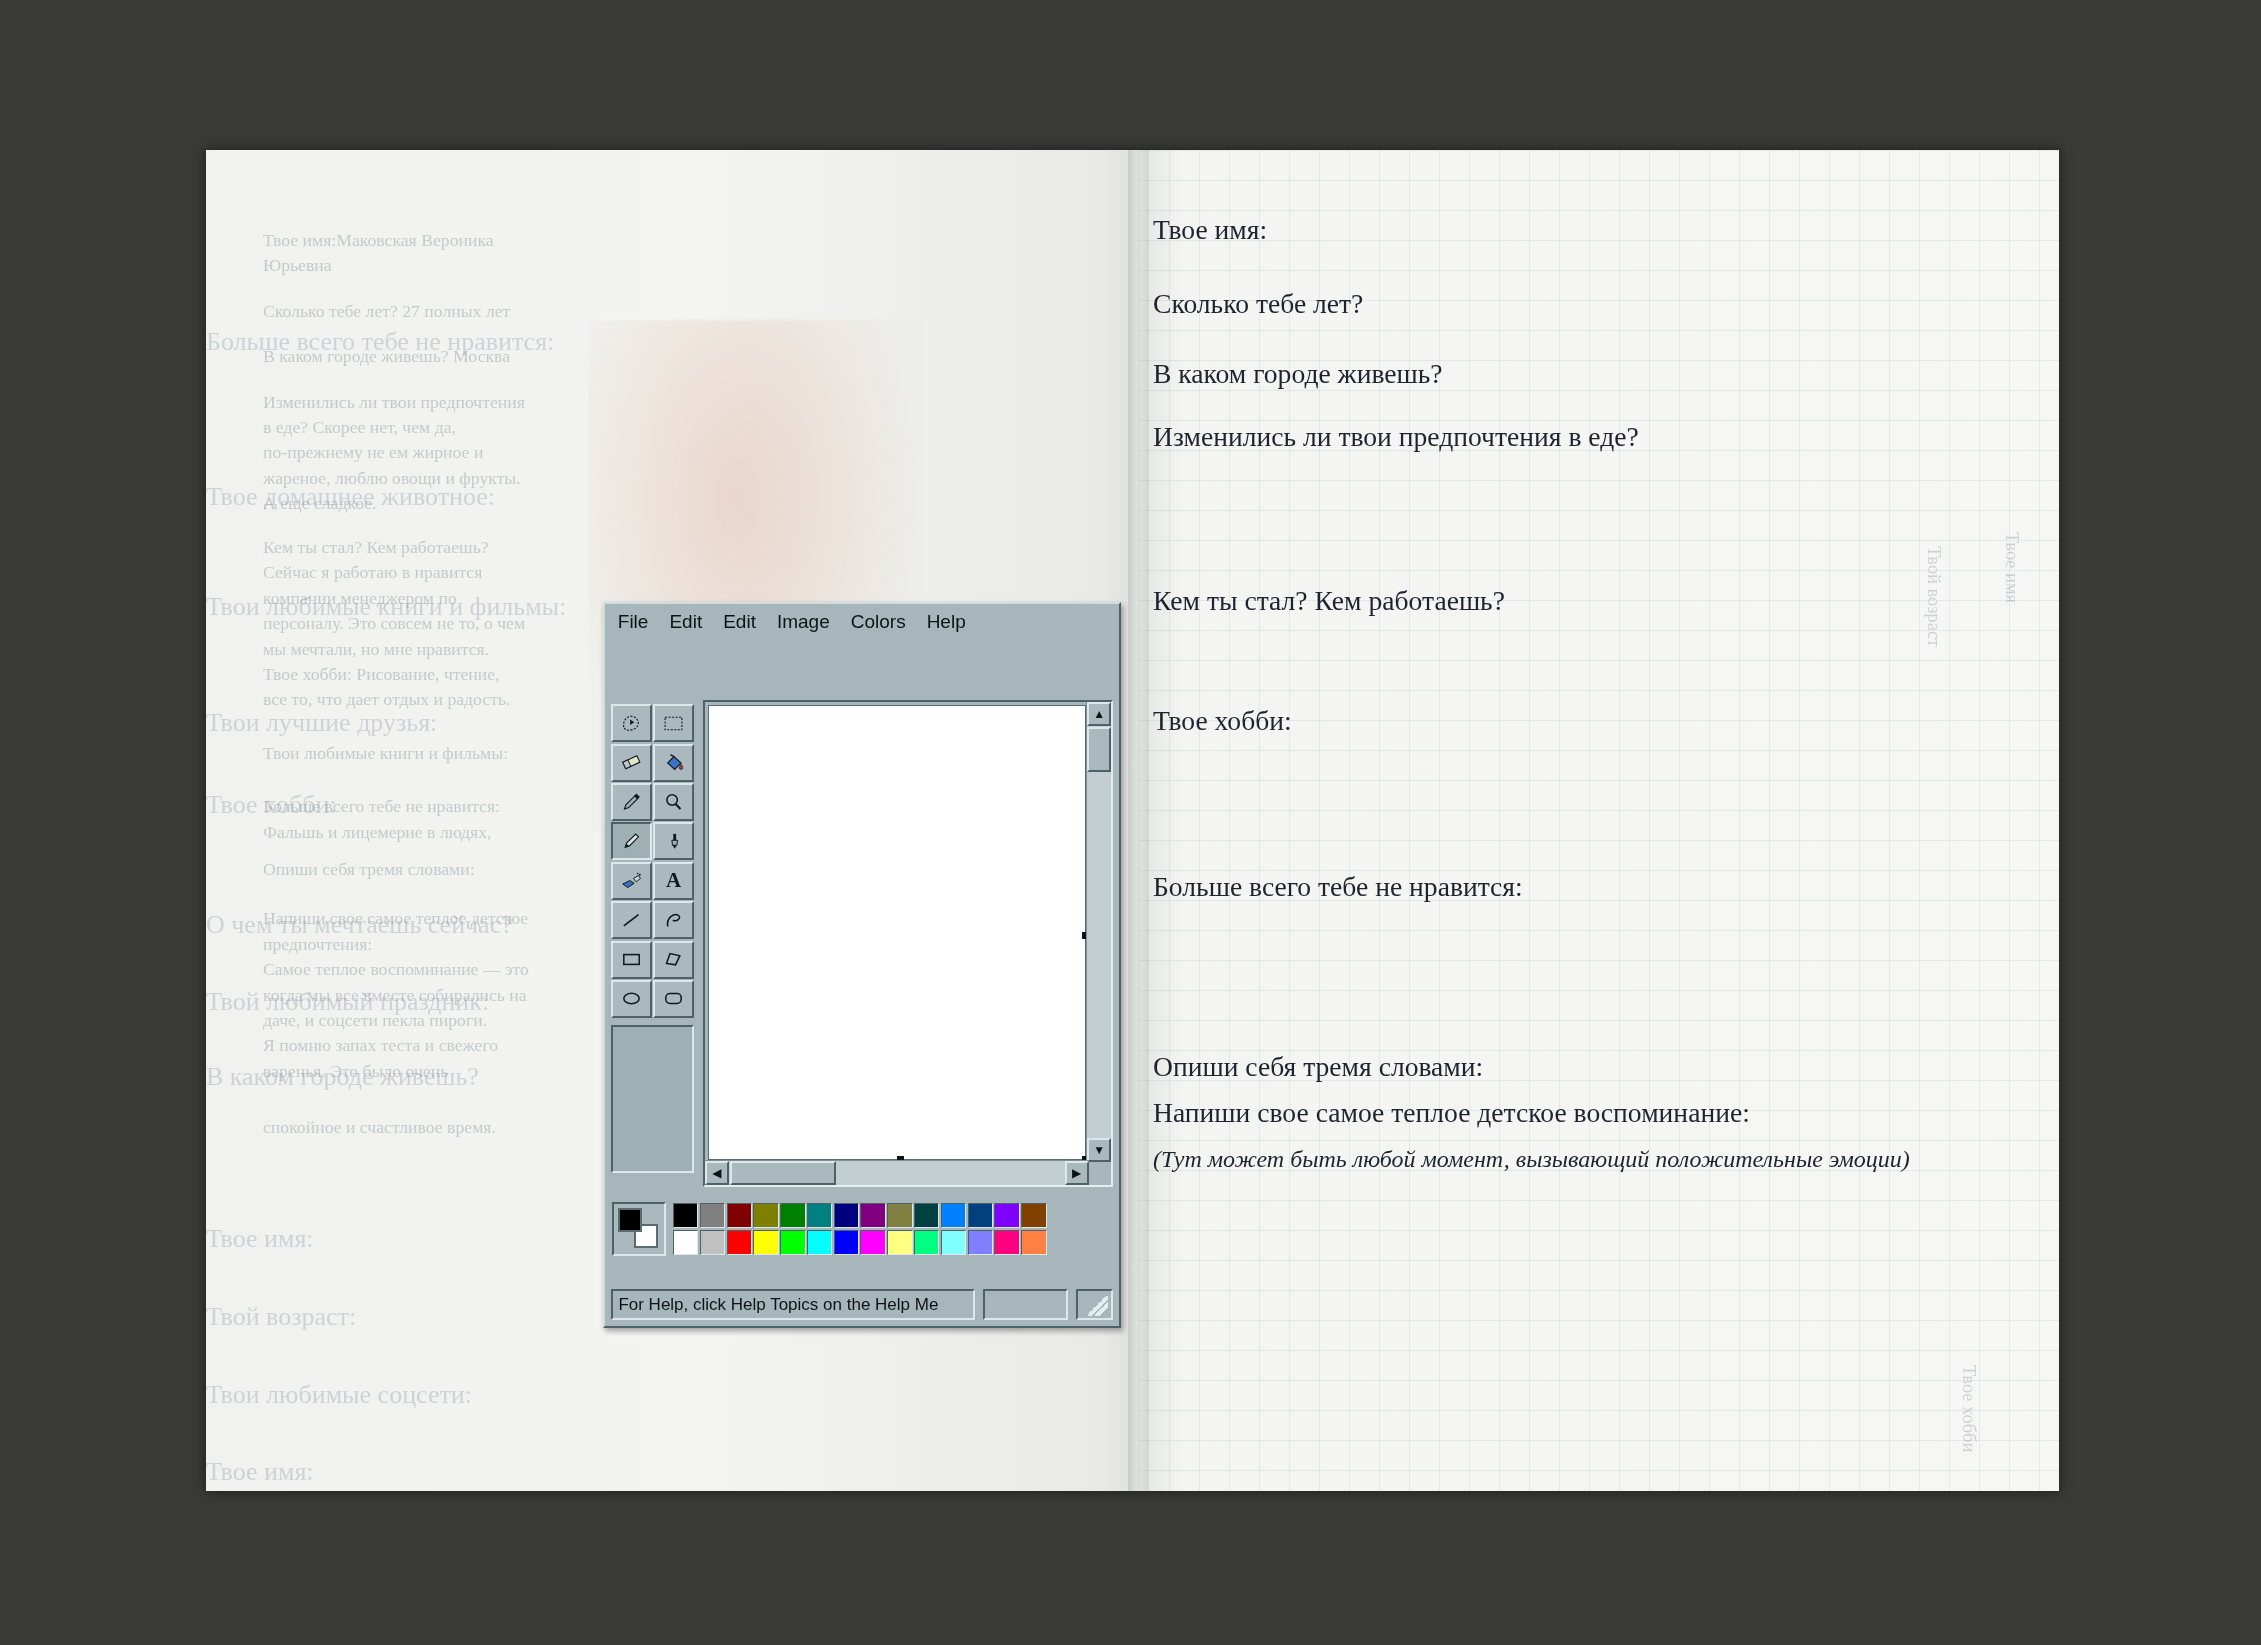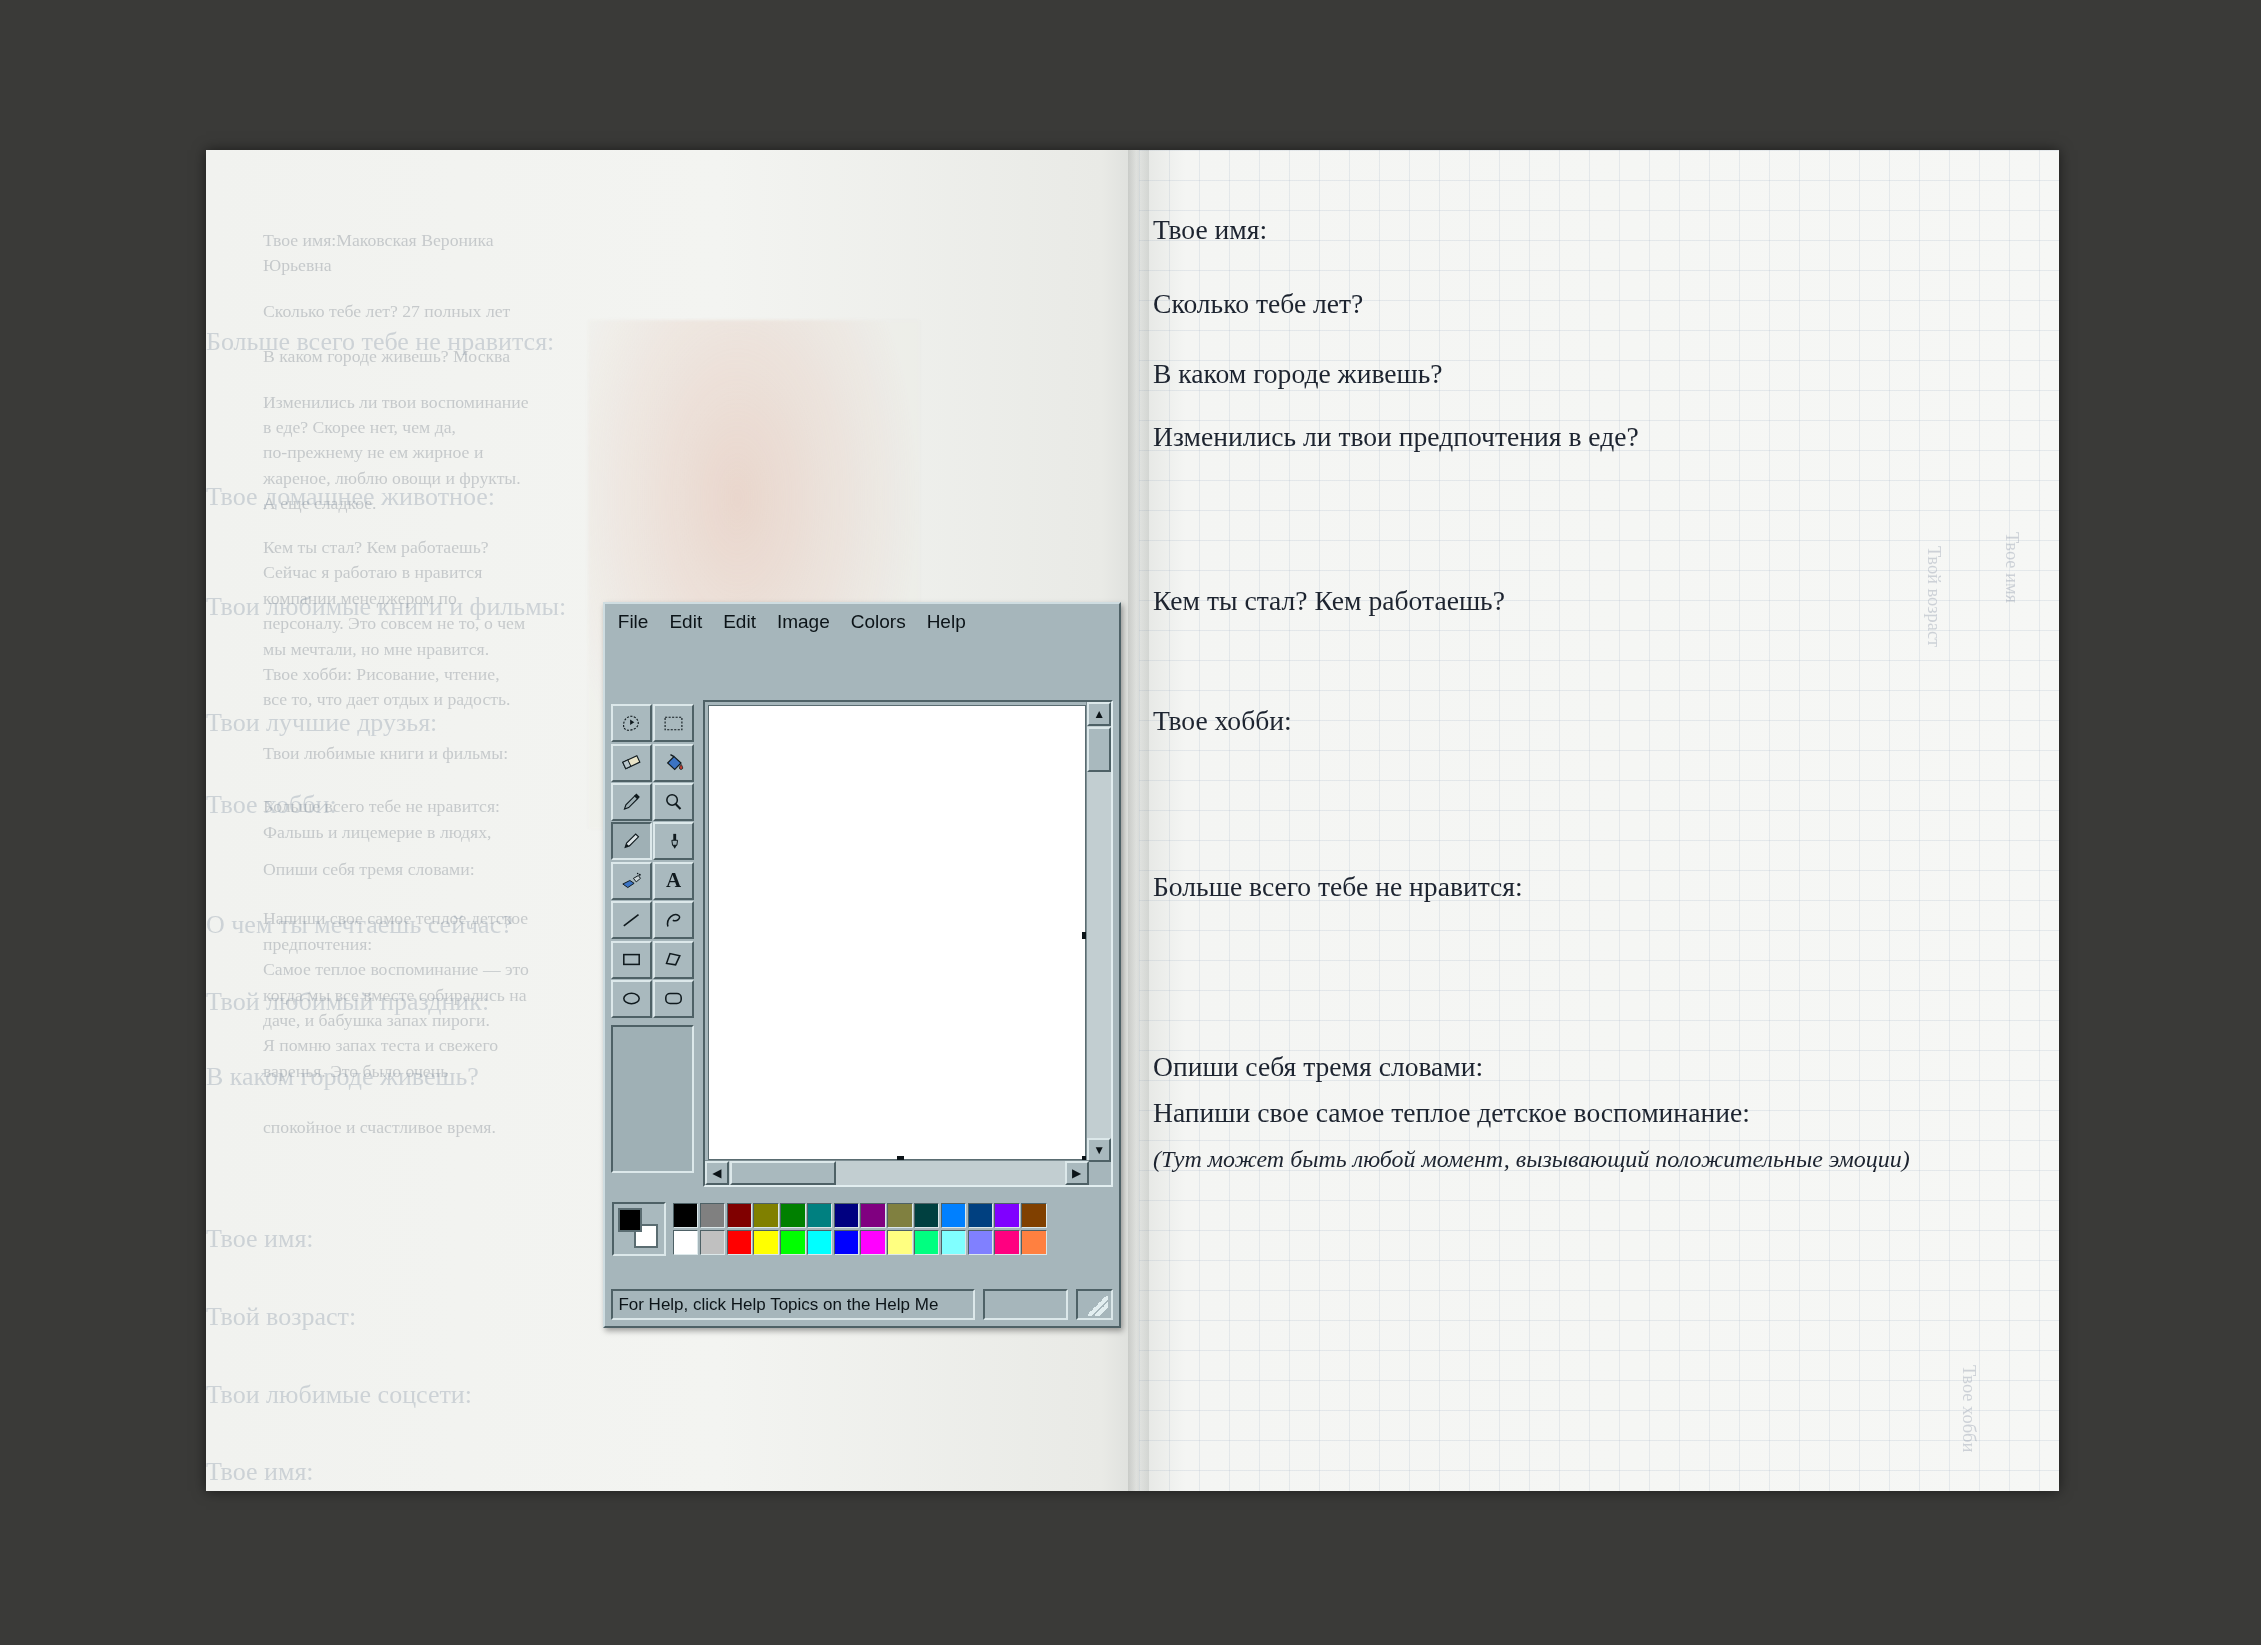--- a/index.html
+++ b/index.html
@@ -371,21 +371,21 @@
     <div class="bleed-photo"></div>
 
     <div class="bleed" style="left:57px; top:78px; width:396px;">
       <div>Твое имя:Маковская Вероника</div>
       <div>Юрьевна</div>
       <div style="height:20px"></div>
       <div>Сколько тебе лет? 27 полных лет</div>
       <div style="height:20px"></div>
       <div>В каком городе живешь? Москва</div>
       <div style="height:20px"></div>
-      <div>Изменились ли твои воспоминание</div>
+      <div>Изменились ли твои предпочтения</div>
       <div>в еде? Скорее нет, чем да,</div>
       <div>по-прежнему не ем жирное и</div>
       <div>жареное, люблю овощи и фрукты.</div>
       <div>А еще сладкое.</div>
       <div style="height:18.4px"></div>
       <div>Кем ты стал? Кем работаешь?</div>
       <div>Сейчас я работаю в нравится</div>
       <div>компании менеджером по</div>
       <div>персоналу. Это совсем не то, о чем</div>
       <div>мы мечтали, но мне нравится.</div>
@@ -398,21 +398,21 @@
       <div>Фальшь и лицемерие в людях,</div>
     </div>
 
     <div class="bleed" style="left:57px; top:707px; width:424px;">
       <div>Опиши себя тремя словами:</div>
       <div style="height:24px"></div>
       <div>Напиши свое самое теплое детское</div>
       <div>предпочтения:</div>
       <div>Самое теплое воспоминание — это</div>
       <div>когда мы все вместе собирались на</div>
-      <div>даче, и бабушка запах пироги.</div>
+      <div>даче, и соцсети пекла пироги.</div>
       <div>Я помню запах теста и свежего</div>
       <div>варенья. Это было очень</div>
       <div style="height:31px"></div>
       <div>спокойное и счастливое время.</div>
     </div>
 
     <div class="paint-window">
 
 
       <div class="menubar">

